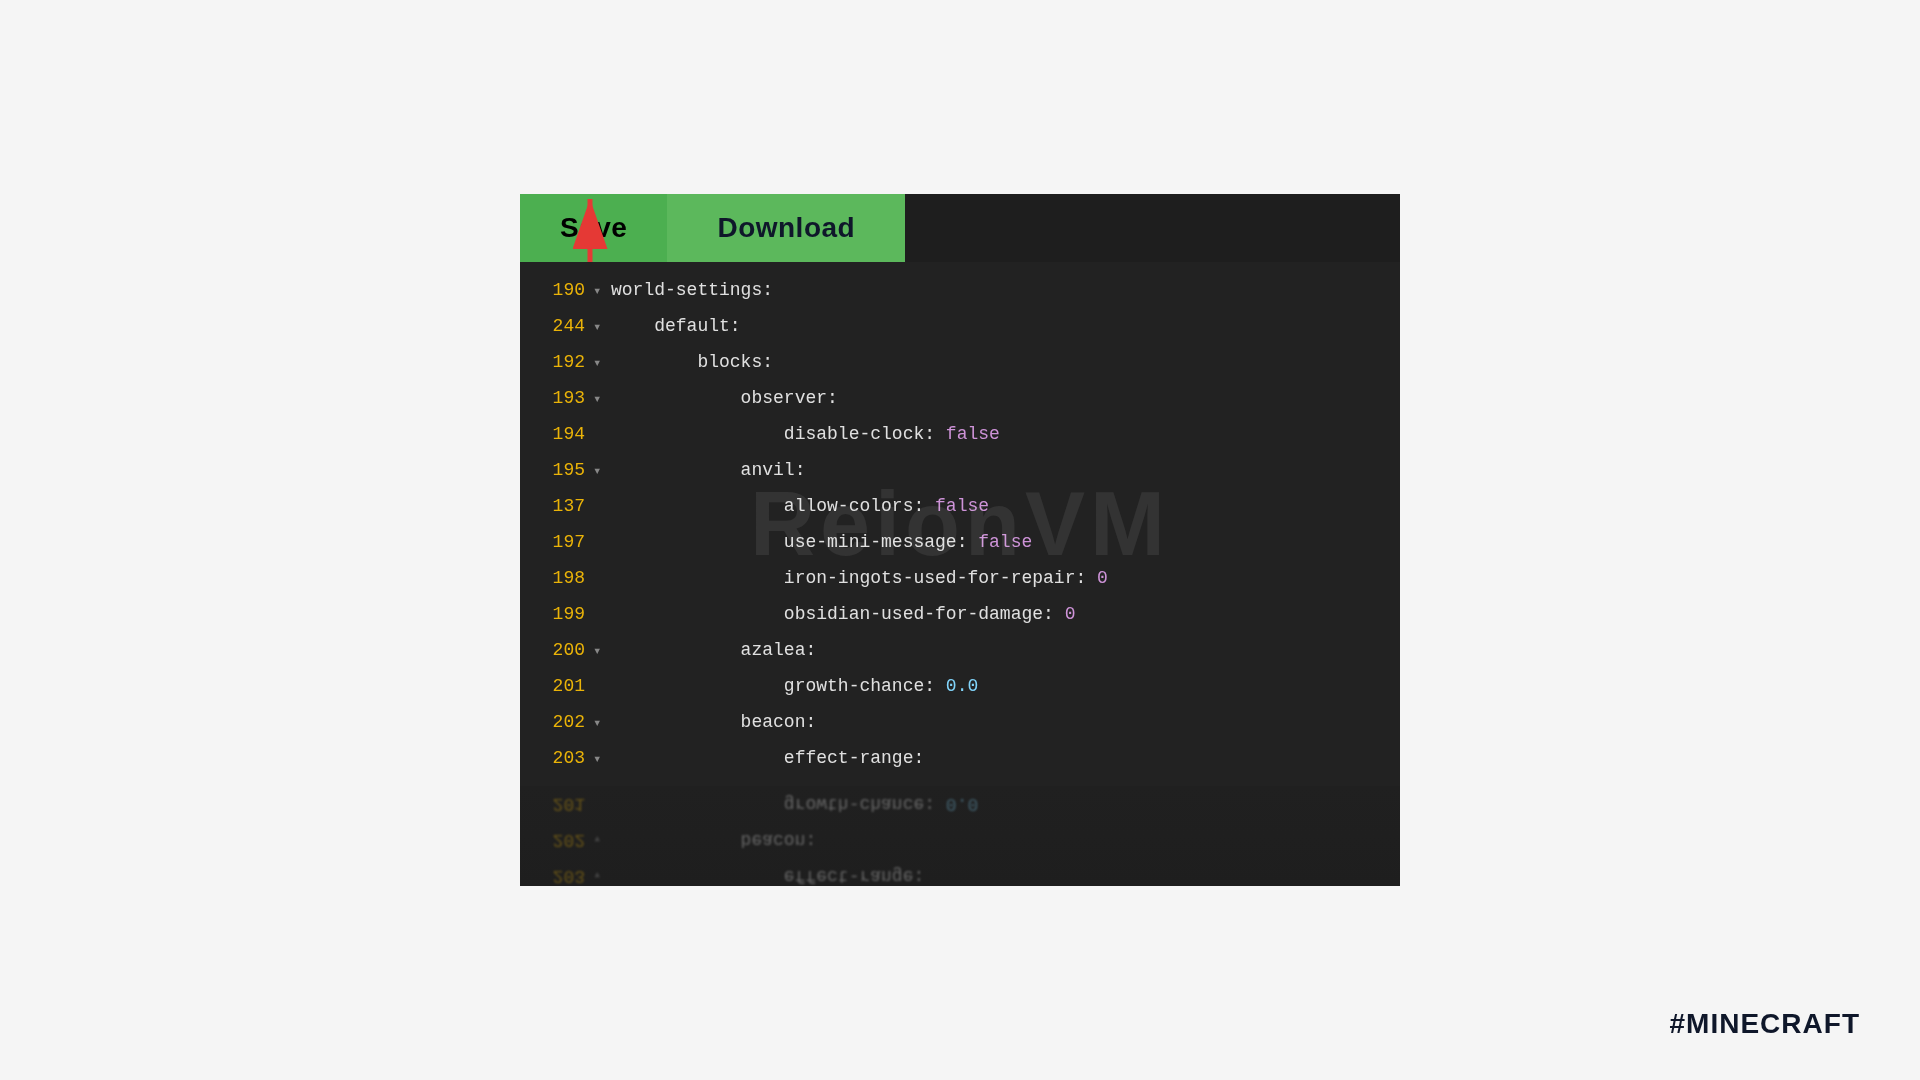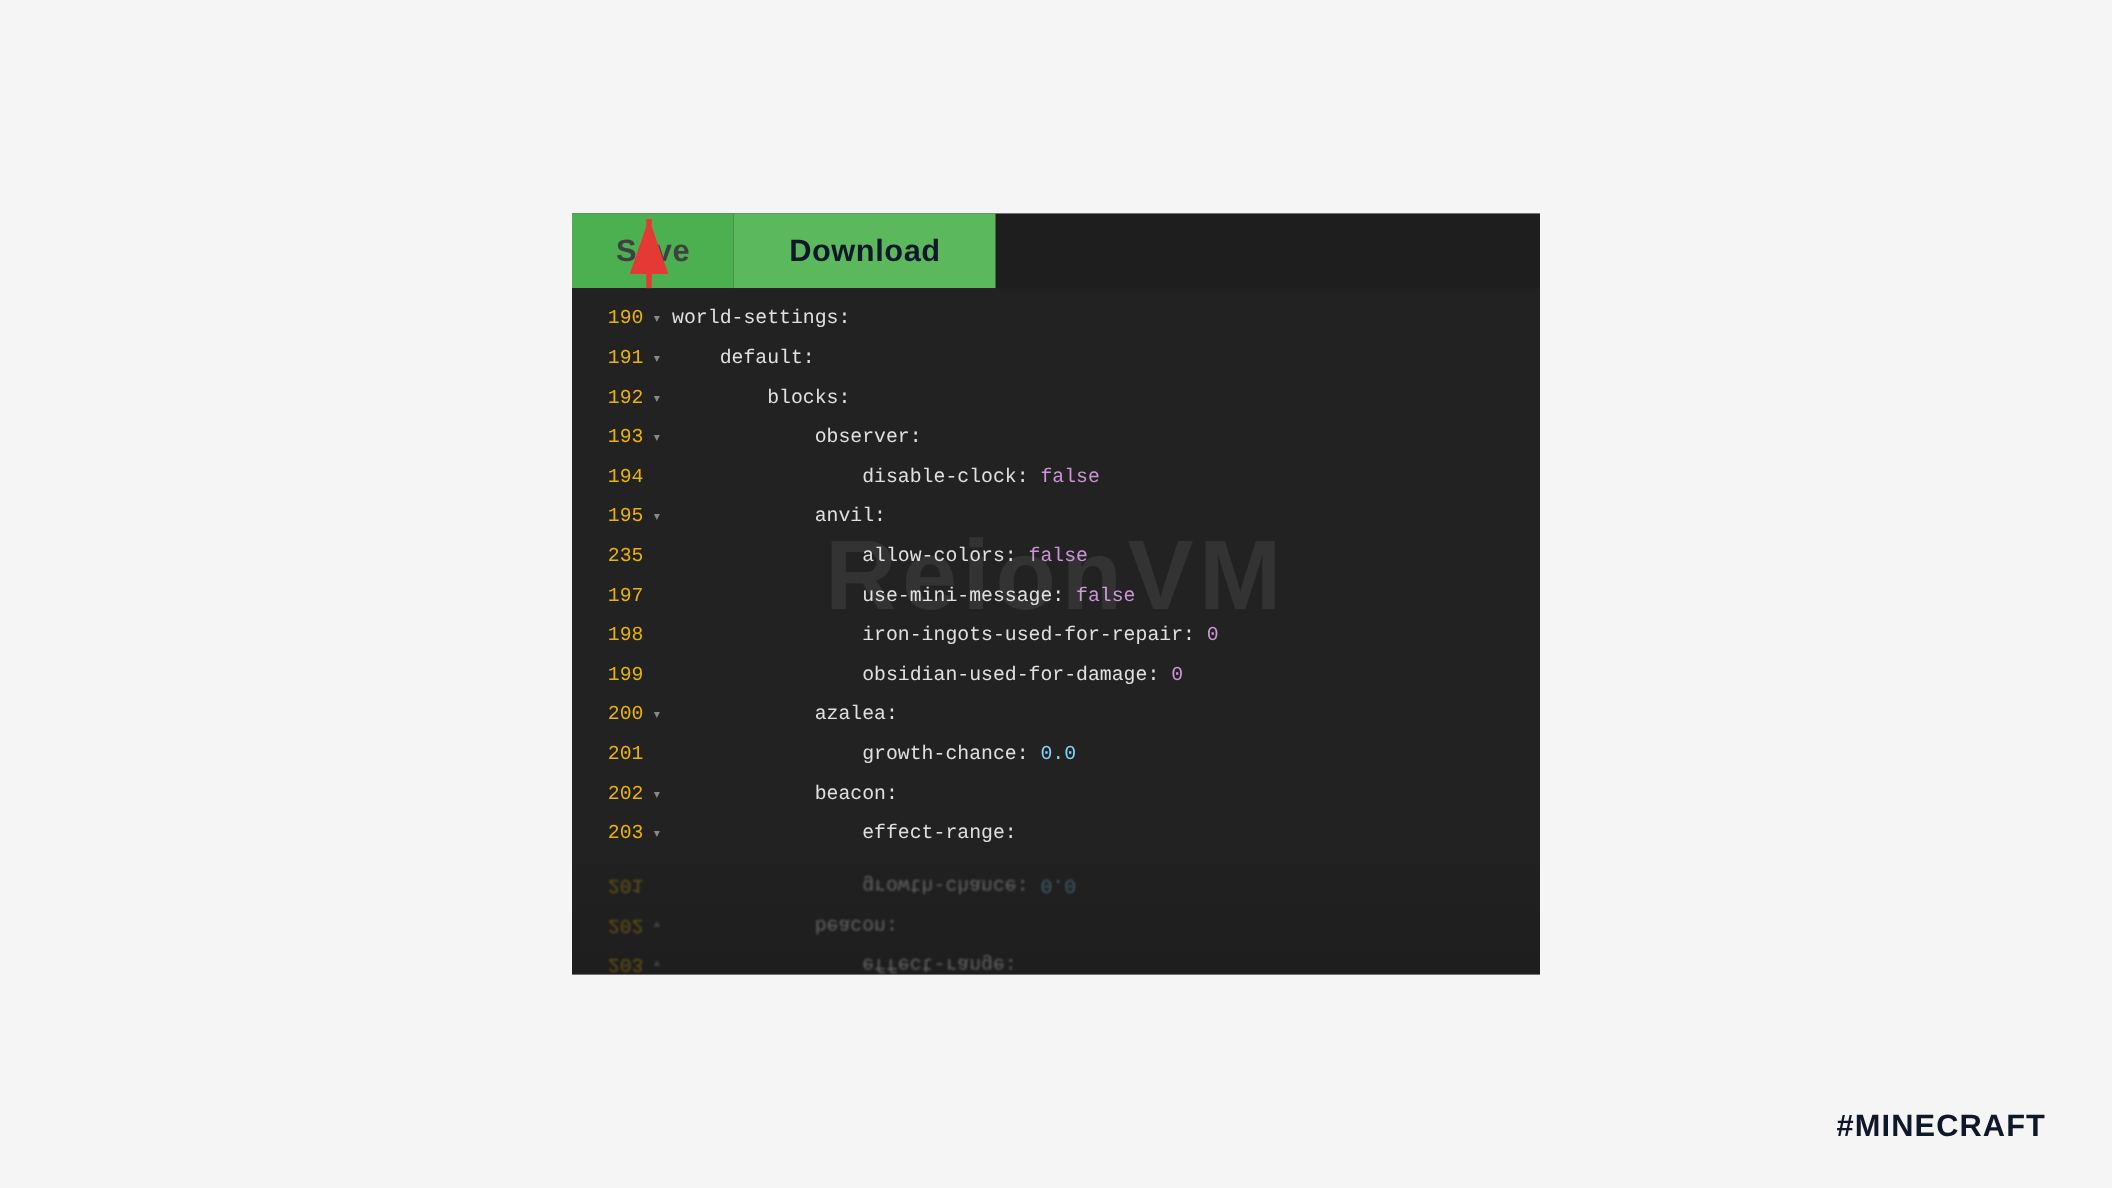--- a/index.html
+++ b/index.html
@@ -46,21 +46,21 @@
 
     
     .toolbar {
       display: flex;
       gap: 0;
       padding: 0;
     }
 
     .btn-save {
       background: #4caf50;
-      color: #404040;
+      color: #000000;
       border: none;
       padding: 18px 40px;
       font-size: 28px;
       font-weight: bold;
       cursor: pointer;
       font-family: Arial, sans-serif;
       letter-spacing: 0.5px;
     }
 
     .btn-download {
@@ -183,21 +183,21 @@
 
       <div class="watermark">ReionVM</div>
 
       <div id="code-lines-container">
           <div class="code-line">
             <span class="line-number">190</span>
             <span class="fold-arrow">▾</span>
             <span class="code-text key">world-settings:</span>
           </div>
           <div class="code-line">
-            <span class="line-number">191</span>
+            <span class="line-number">244</span>
             <span class="fold-arrow">▾</span>
             <span class="code-text key">    default:</span>
           </div>
           <div class="code-line">
             <span class="line-number">192</span>
             <span class="fold-arrow">▾</span>
             <span class="code-text key">        blocks:</span>
           </div>
           <div class="code-line">
             <span class="line-number">193</span>
@@ -208,21 +208,21 @@
             <span class="line-number">194</span>
             <span class="fold-arrow"></span>
             <span class="code-text key">                disable-clock: <span class="val-false">false</span></span>
           </div>
           <div class="code-line">
             <span class="line-number">195</span>
             <span class="fold-arrow">▾</span>
             <span class="code-text key">            anvil:</span>
           </div>
           <div class="code-line">
-            <span class="line-number">235</span>
+            <span class="line-number">137</span>
             <span class="fold-arrow"></span>
             <span class="code-text key">                allow-colors: <span class="val-false">false</span></span>
           </div>
           <div class="code-line">
             <span class="line-number">197</span>
             <span class="fold-arrow"></span>
             <span class="code-text key">                use-mini-message: <span class="val-false">false</span></span>
           </div>
           <div class="code-line">
             <span class="line-number">198</span>

